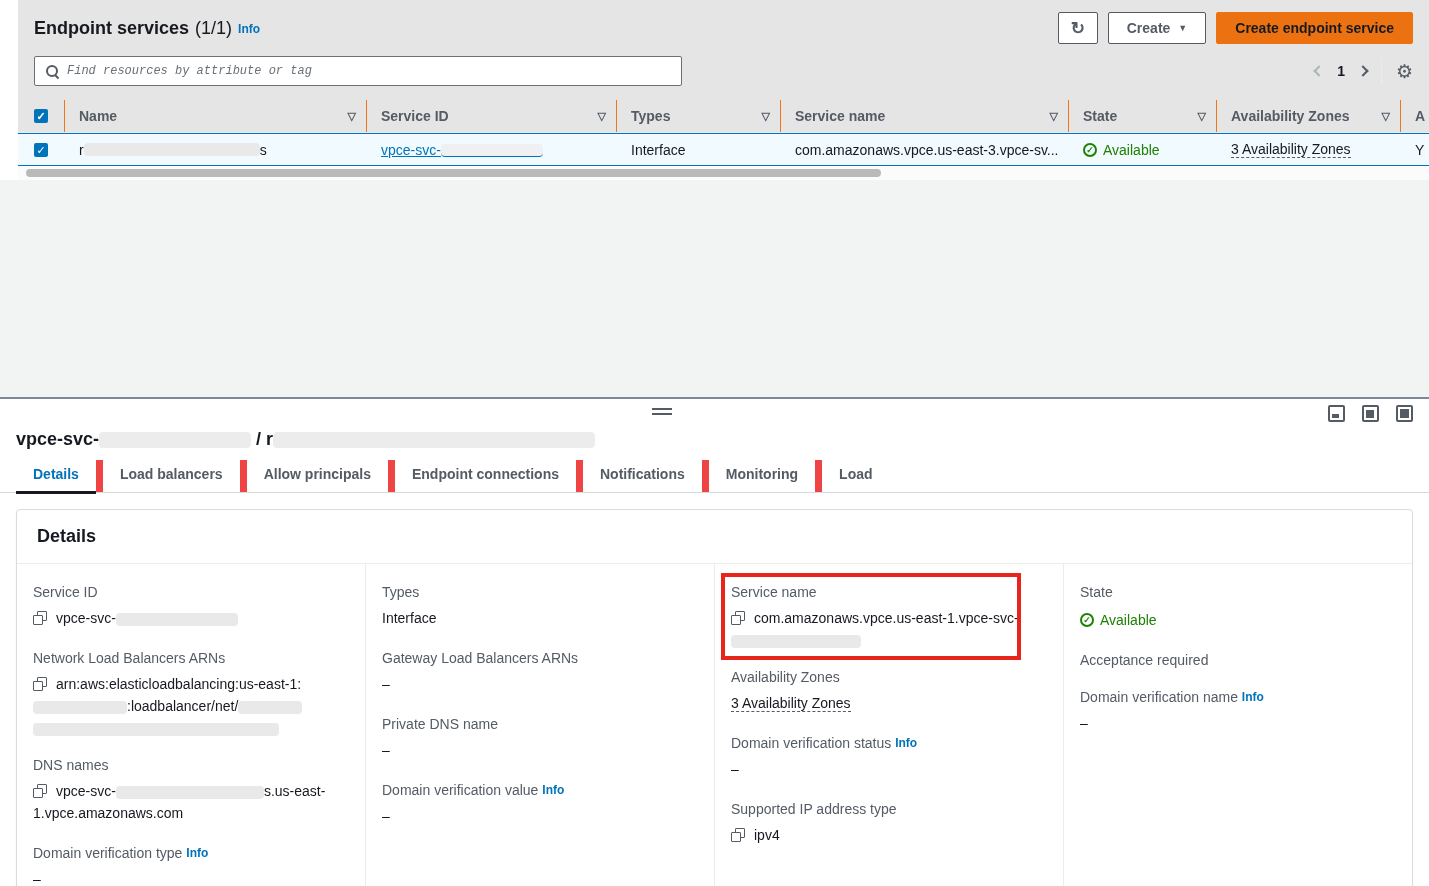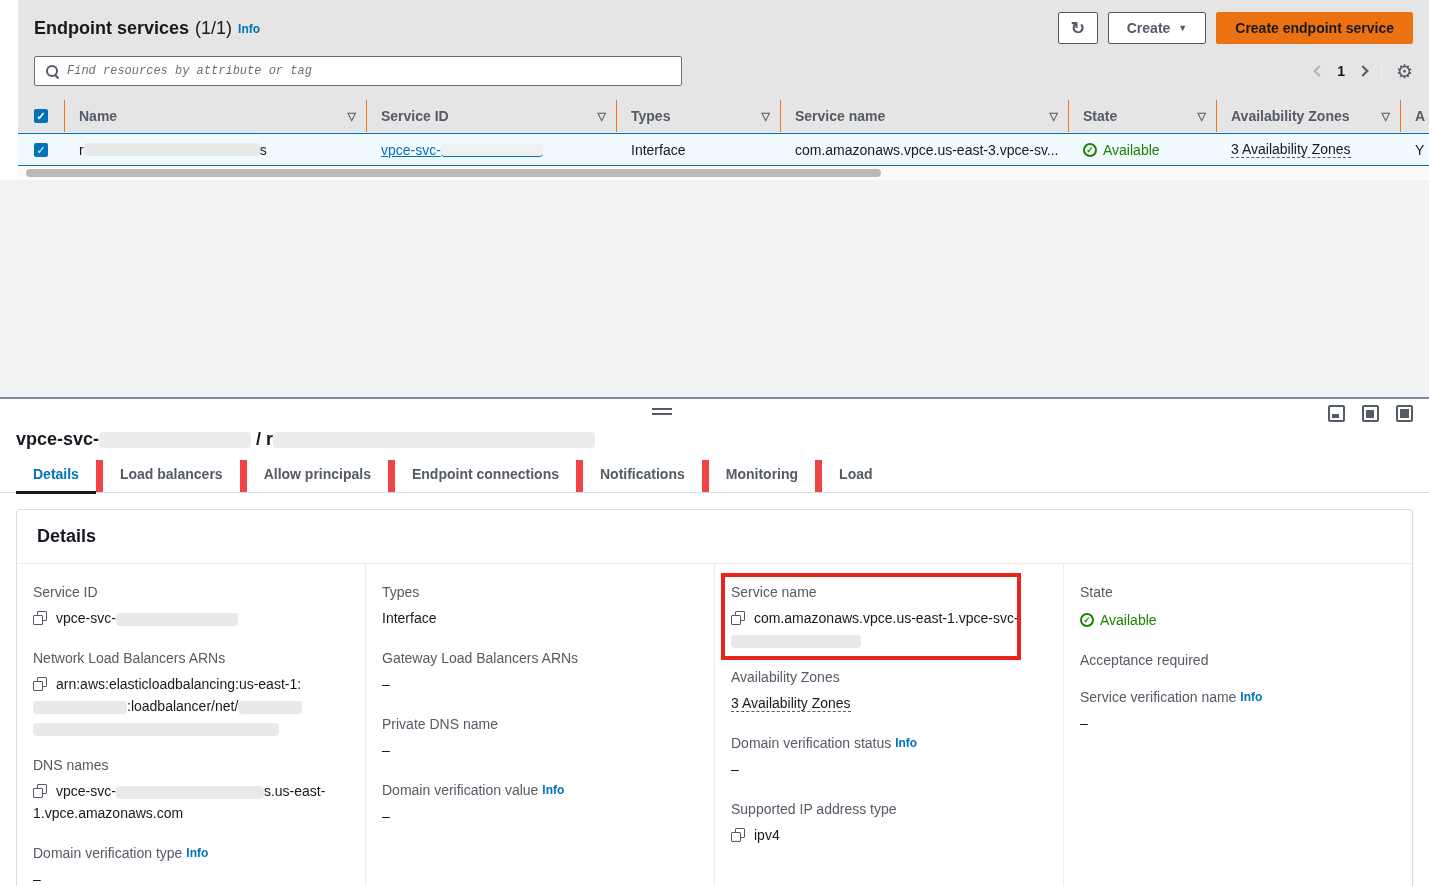--- a/index.html
+++ b/index.html
@@ -335,20 +335,20 @@
             <span class="state-ok">
               <span class="check-circle">✓</span>
               <span>Available</span>
             </span>
           </div>
         </div>
         <div class="field">
           <div class="lbl">Acceptance required</div>
         </div>
         <div class="field">
-          <div class="lbl"><span>Service verification name</span> <span class="info-link">Info</span></div>
+          <div class="lbl"><span>Domain verification name</span> <span class="info-link">Info</span></div>
           <div class="val">–</div>
         </div>
       </div>
 
     </div>
   </div>
 </div>
 
 </body></html>

